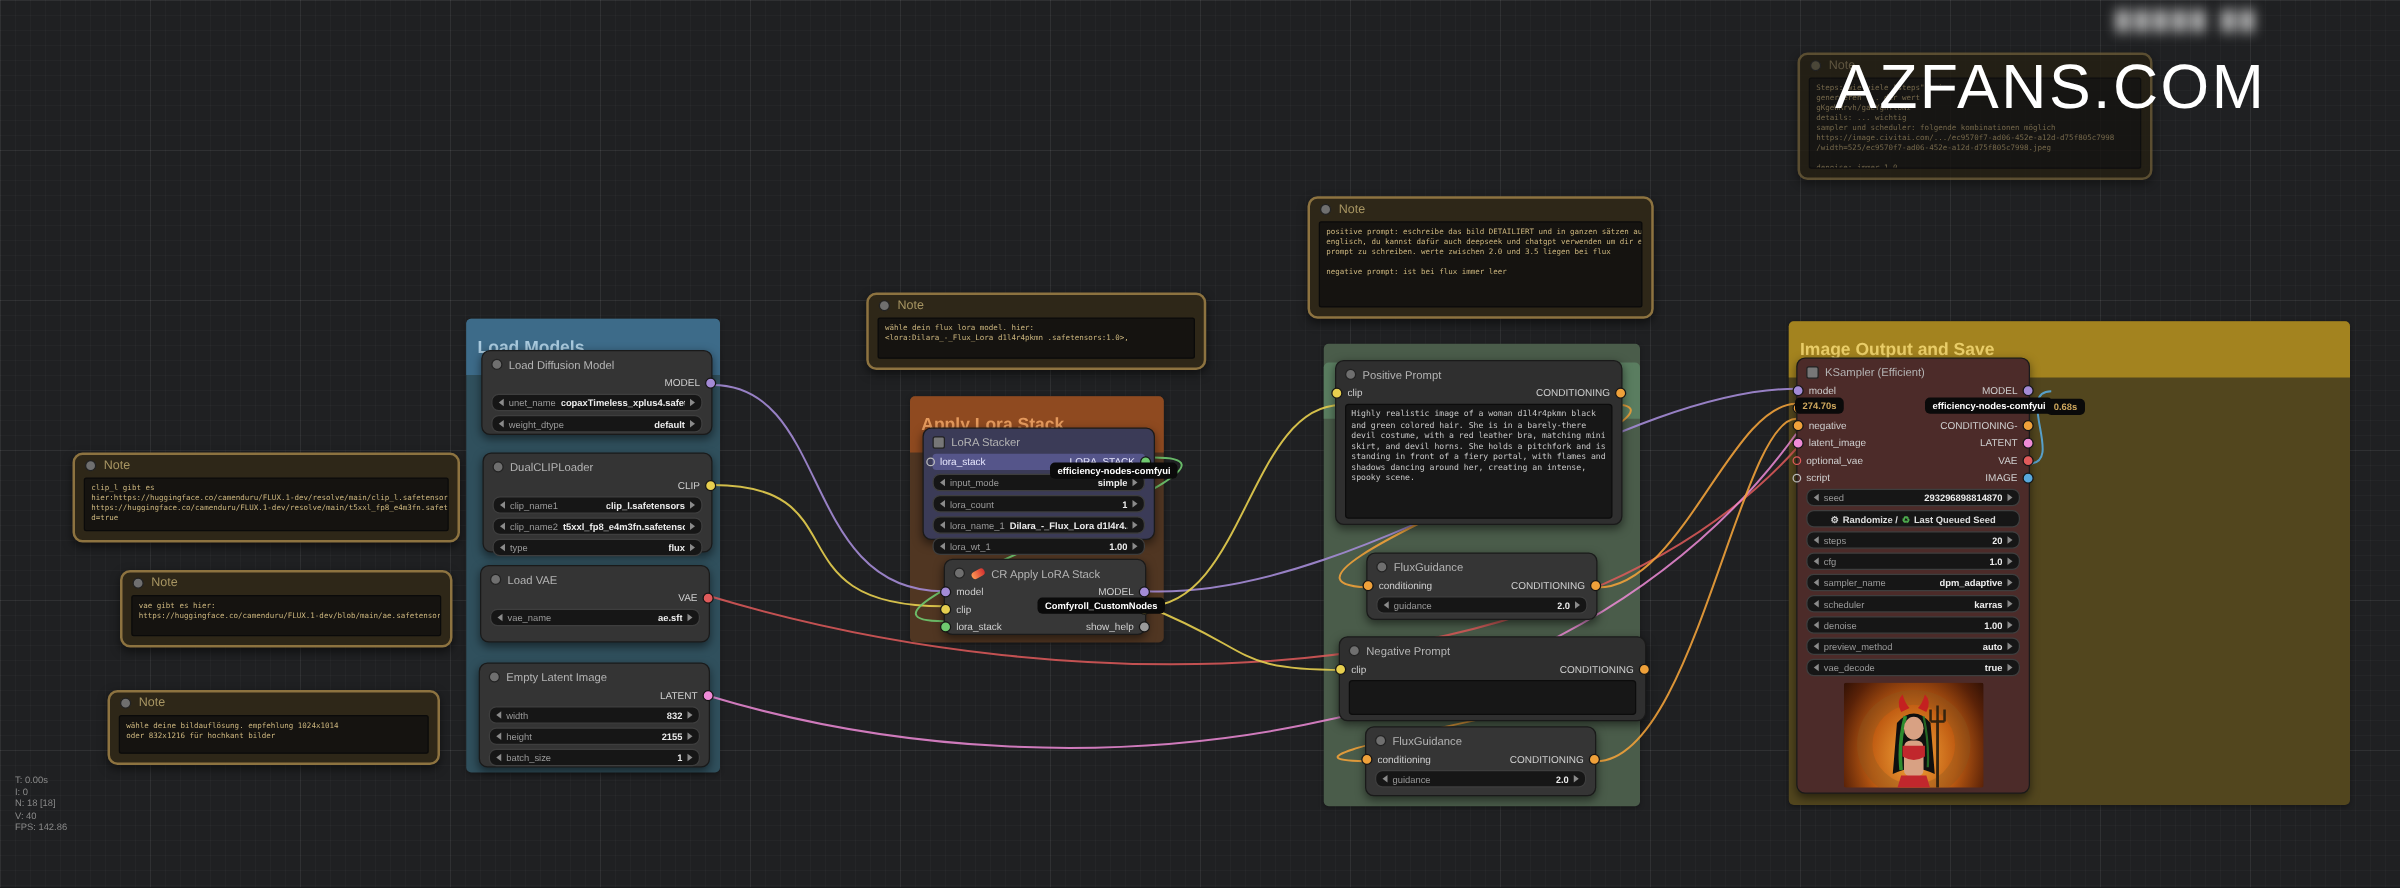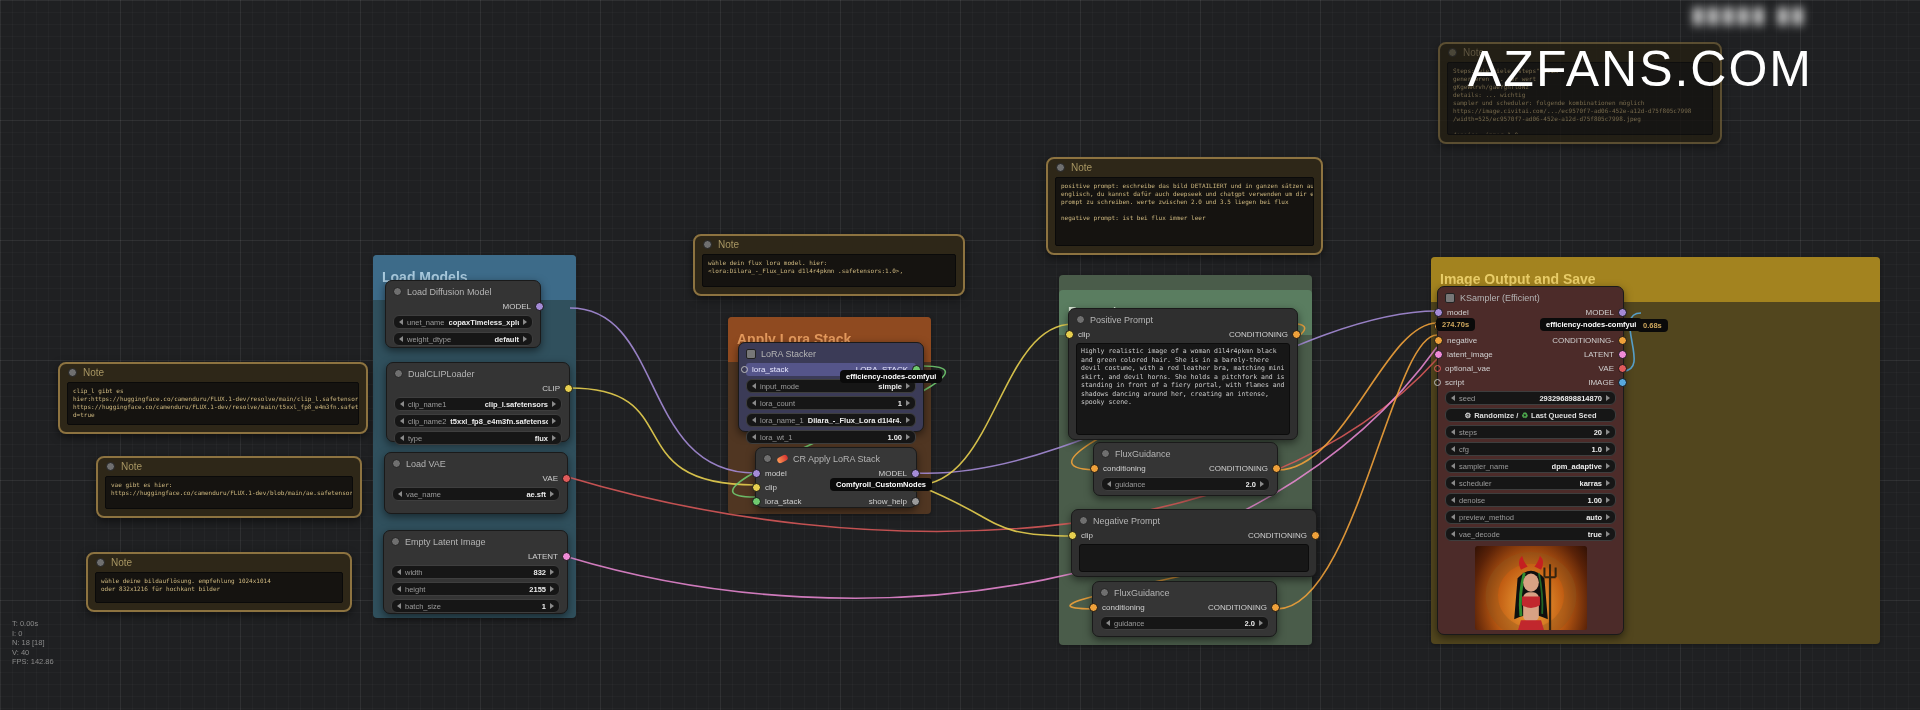--- a/index.html
+++ b/index.html
@@ -140,21 +140,21 @@
 generieren ... der wert
 gKgeWRrvh/gaeYgnTloNz
 details: ... wichtig
 sampler und scheduler: folgende kombinationen möglich
 https://image.civitai.com/.../ec9570f7-ad06-452e-a12d-d75f805c7998
 /width=525/ec9570f7-ad06-452e-a12d-d75f805c7998.jpeg
 
 denoise: immer 1.0</div>
   </div>
 
-  <div class="node" style="left:385px;top:280px;width:156px;height:68px;">
+  <div class="node" style="left:385px;top:280px;width:185px;height:68px;">
     <div class="ntitle">
         <i class="ndot"></i>
         <span>Load Diffusion Model</span>
       </div>
     <div class="prow">
         <span class="pout">
           <span>MODEL</span>
           <i class="dot c-purple"></i>
         </span>
       </div>
@@ -325,21 +325,21 @@
           <i class="dot c-green"></i>
           <span>lora_stack</span>
         </span>
       <span class="pout">
           <span>show_help</span>
           <i class="dot c-dim"></i>
         </span>
     </div>
   </div>
 
-  <div class="node" style="left:1068px;top:308px;width:230px;height:132px;background:#2f2f2f;">
+  <div class="node" style="left:1068px;top:288px;width:230px;height:132px;background:#2f2f2f;">
     <div class="ntitle">
         <i class="ndot"></i>
         <span>Positive Prompt</span>
       </div>
     <div class="prow">
       <span class="pin">
           <i class="dot c-yellow"></i>
           <span>clip</span>
         </span>
       <span class="pout">

